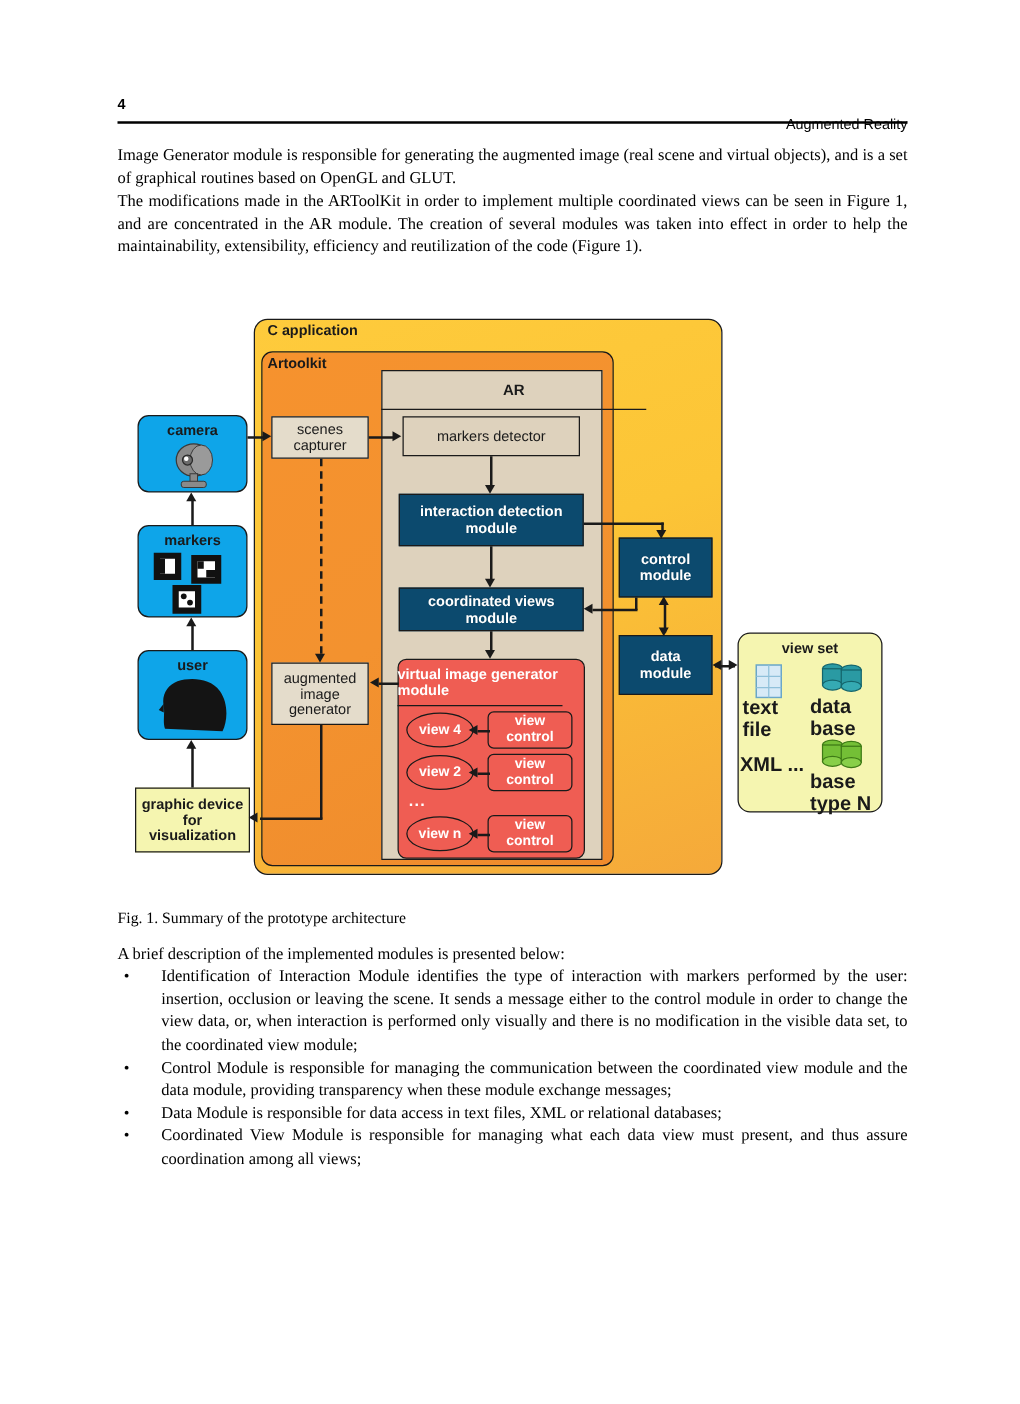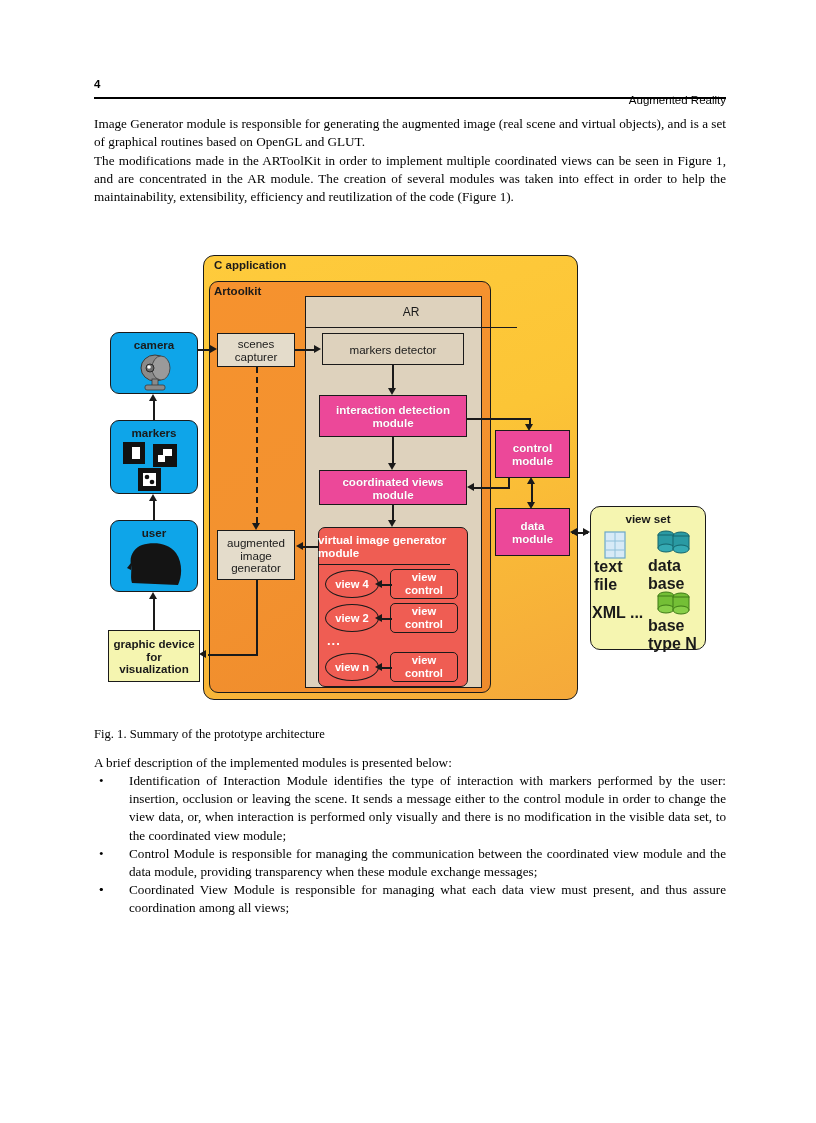--- a/index.html
+++ b/index.html
@@ -158,21 +158,21 @@
     border: 1.3px solid #1a1a1a;
     display: block;
   }
   .ar-title {
     position: absolute;
     left: 305px; top: 296px; width: 212px; height: 32px;
     border-bottom: 1.3px solid #1a1a1a;
     display: flex; align-items: center; justify-content: center;
     font-family: "Liberation Sans", sans-serif;
     font-size: 12px;
-    font-weight: 400;
+    font-weight: 700;
     color: #1a1a1a;
     box-sizing: border-box;
   }
 
   
   .tan-box {
     background: #ded2bd;
     border: 1.3px solid #1a1a1a;
     font-size: 11.6px;
     color: #1a1a1a;
@@ -184,21 +184,21 @@
     background: #e4dccb;
     border: 1.3px solid #1a1a1a;
     font-size: 11.6px;
     color: #1a1a1a;
   }
   .scenes-capturer { left: 217px; top: 333px; width: 78px; height: 34px; }
   .aug-img-gen { left: 217px; top: 530px; width: 78px; height: 50px; }
 
   
   .red-box {
-    background: #ec4899;
+    background: #0c4a6e;
     border: 1.4px solid #1a1a1a;
     color: #ffffff;
     font-size: 11.6px;
     font-weight: 700;
     text-shadow: 0 0 1px rgba(0,0,0,.25);
   }
   .interaction-module { left: 319px; top: 395px; width: 148px; height: 42px; }
   .coordinated-module { left: 319px; top: 470px; width: 148px; height: 35px; }
   .control-module { left: 495px; top: 430px; width: 75px; height: 48px; }
   .data-module { left: 495px; top: 508px; width: 75px; height: 48px; }
@@ -552,18 +552,19 @@
   <div class="bullet-row">
     <span class="bullet-dot">•</span>
     <span>Identification of Interaction Module identifies the type of interaction with markers performed by the user: insertion, occlusion or leaving the scene. It sends a message either to the control module in order to change the view data, or, when interaction is performed only visually and there is no modification in the visible data set, to the coordinated view module;</span>
   </div>
   <div class="bullet-row">
     <span class="bullet-dot">•</span>
     <span>Control Module is responsible for managing the communication between the coordinated view module and the data module, providing transparency when these module exchange messages;</span>
   </div>
   <div class="bullet-row">
     <span class="bullet-dot">•</span>
+    <span>Data Module is responsible for data access in text files, XML or relational databases;</span>
   </div>
   <div class="bullet-row">
     <span class="bullet-dot">•</span>
     <span>Coordinated View Module is responsible for managing what each data view must present, and thus assure coordination among all views;</span>
   </div>
 </div>
 
 </body></html>

